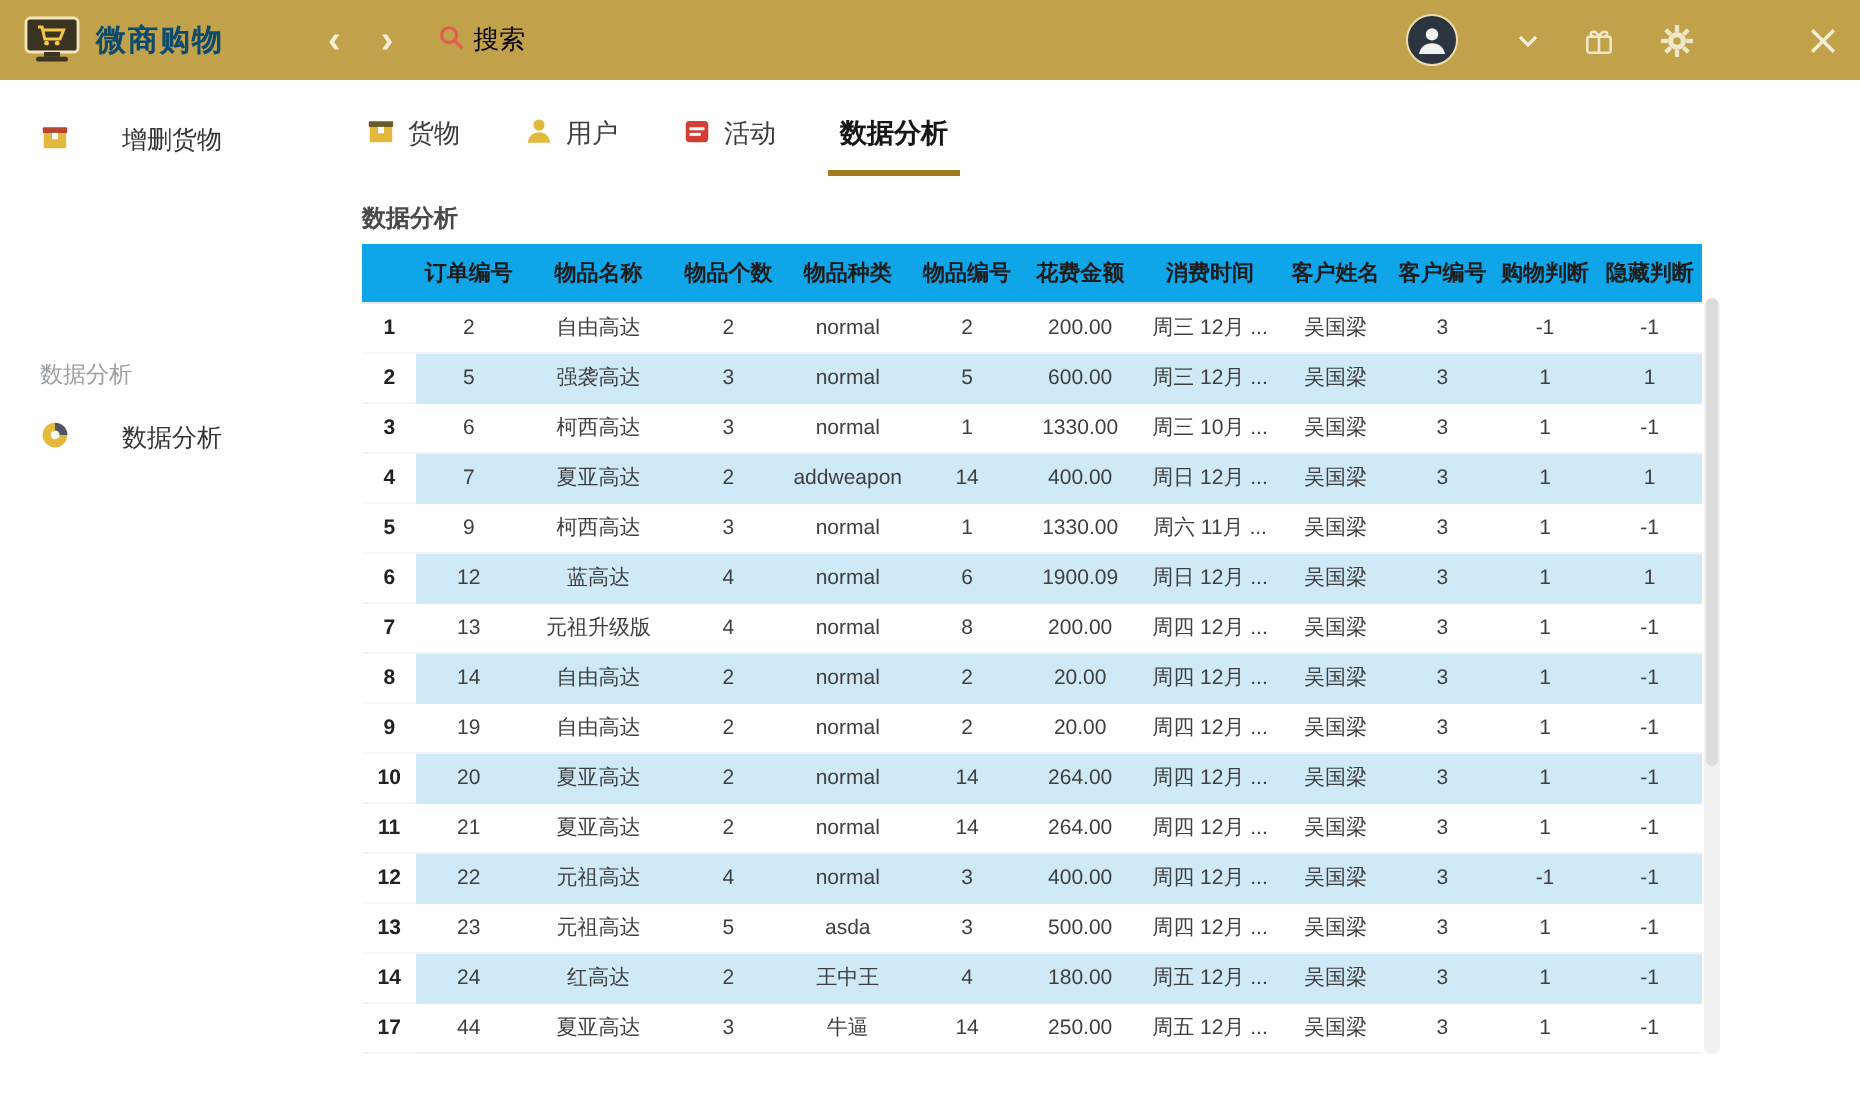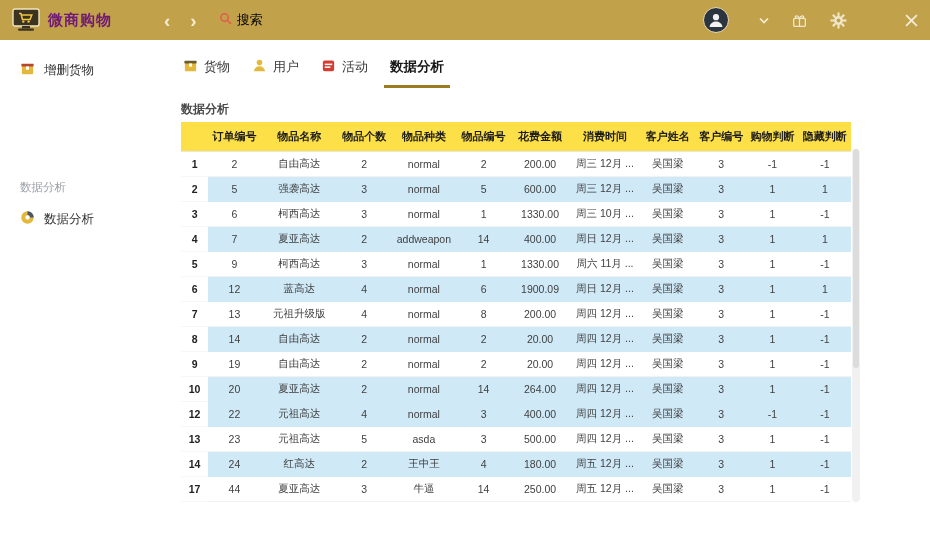--- a/index.html
+++ b/index.html
@@ -3,49 +3,49 @@
 <meta charset="utf-8">
 <style>
   * { box-sizing: border-box; margin: 0; padding: 0; }
   html,body { width: 930px; height: 553px; overflow: hidden; }
   body { font-family: "Liberation Sans", "DejaVu Sans", sans-serif; background: #ffffff; }
   .window { width: 930px; height: 553px; display: flex; flex-direction: column; background: #fff; }
 
   
   .topbar { flex: 0 0 40px; background: #c2a14b; display: flex; align-items: center; padding: 0 12px; position: relative; }
   .logo { display: flex; align-items: center; margin-right: 8px; }
-  .app-title { font-size: 15px; font-weight: bold; color: #701a75; letter-spacing: 1px; }
+  .app-title { font-size: 15px; font-weight: bold; color: #0c4a6e; letter-spacing: 1px; }
   .nav-chevrons { display: flex; gap: 20px; margin-left: 52px; }
   .chev { color: #f7edd2; font-size: 19px; line-height: 1; cursor: pointer; font-weight: bold; }
   .searchbox { display: flex; align-items: center; gap: 5px; margin-left: 22px; color: #000000; font-size: 13px; cursor: pointer; }
   .top-right { margin-left: auto; display: flex; align-items: center; }
   .avatar { width: 26px; height: 26px; border-radius: 50%; background: #2c3440; border: 1.5px solid #e9dcae; display: flex; align-items: center; justify-content: center; cursor: pointer; overflow: hidden; }
   .caret { margin-left: 30px; cursor: pointer; display: flex; }
   .tb-icon { margin-left: 22px; cursor: pointer; display: flex; opacity: .92; }
   .close-btn { margin-left: 58px; cursor: pointer; display: flex; }
 
   
   .app-body { flex: 1; display: flex; min-height: 0; }
   .sidebar { flex: 0 0 165px; background: #fff; padding-top: 14px; }
-  .side-item { display: flex; align-items: center; gap: 9px; padding: 7px 20px; font-size: 12.5px; color: #333; cursor: pointer; }
+  .side-item { display: flex; align-items: center; gap: 26px; padding: 7px 20px; font-size: 12.5px; color: #333; cursor: pointer; }
   .side-section { margin-top: 86px; padding: 8px 20px; font-size: 11.5px; color: #9aa0a6; }
 
   .main { flex: 1; padding-top: 14px; position: relative; min-width: 0; }
 
   
-  .tabs { display: flex; align-items: flex-end; gap: 10px; padding-left: 12px; }
+  .tabs { display: flex; align-items: flex-end; gap: 20px; padding-left: 12px; }
   .tab { display: flex; align-items: center; gap: 6px; font-size: 13px; color: #3c3c3c; padding: 4px 6px 9px 6px; cursor: pointer; border-bottom: 3px solid transparent; }
   .tab.active { font-weight: bold; color: #161616; font-size: 13.5px; border-bottom-color: #9c7c1f; }
 
   .section-title { margin: 13px 0 4px 16px; font-size: 12px; font-weight: bold; color: #4a4a4a; }
 
   
   .table-area { margin-left: 16px; width: 679px; position: relative; }
   table { width: 670px; border-collapse: collapse; table-layout: fixed; font-size: 10.5px; color: #3f3f3f; }
-  th { font-size: 11px; font-weight: bold; color: #1d1d1d; padding: 7px 2px; text-align: center; border-bottom: 1px solid #e7e7e7; background: #fde047; white-space: nowrap; overflow: hidden; }
+  th { font-size: 11px; font-weight: bold; color: #1d1d1d; padding: 7px 2px; text-align: center; border-bottom: 1px solid #e7e7e7; background: #0ea5e9; white-space: nowrap; overflow: hidden; }
   td { padding: 5px 2px; text-align: center; border-bottom: 1px solid #f2f2f2; white-space: nowrap; overflow: hidden; text-overflow: ellipsis; }
   tr.alt td { background: #cfe9f7; border-bottom-color: #cfe9f7; }
   td.rownum, tr.alt td.rownum { background: #fff; border-bottom-color: #f6f6f6; font-weight: bold; color: #222; }
   tbody tr { cursor: pointer; }
 
   .vscroll { position: absolute; top: 27px; right: 0; width: 8px; bottom: 0; background: #f1f1f1; border-radius: 4px; cursor: pointer; }
   .vscroll .vthumb { position: absolute; top: 0; left: 1px; width: 6px; height: 62%; background: #dcdcdc; border-radius: 3px; }
 </style>
 </head>
 <body>
@@ -356,20 +356,34 @@
                 <td>2</td>
                 <td>normal</td>
                 <td>14</td>
                 <td>264.00</td>
                 <td>周四 12月 ...</td>
                 <td>吴国梁</td>
                 <td>3</td>
                 <td>1</td>
                 <td>-1</td>
               </tr>
+              <tr>
+                <td class="rownum">11</td>
+                <td>21</td>
+                <td>夏亚高达</td>
+                <td>2</td>
+                <td>normal</td>
+                <td>14</td>
+                <td>264.00</td>
+                <td>周四 12月 ...</td>
+                <td>吴国梁</td>
+                <td>3</td>
+                <td>1</td>
+                <td>-1</td>
+              </tr>
               <tr class="alt">
                 <td class="rownum">12</td>
                 <td>22</td>
                 <td>元祖高达</td>
                 <td>4</td>
                 <td>normal</td>
                 <td>3</td>
                 <td>400.00</td>
                 <td>周四 12月 ...</td>
                 <td>吴国梁</td>

